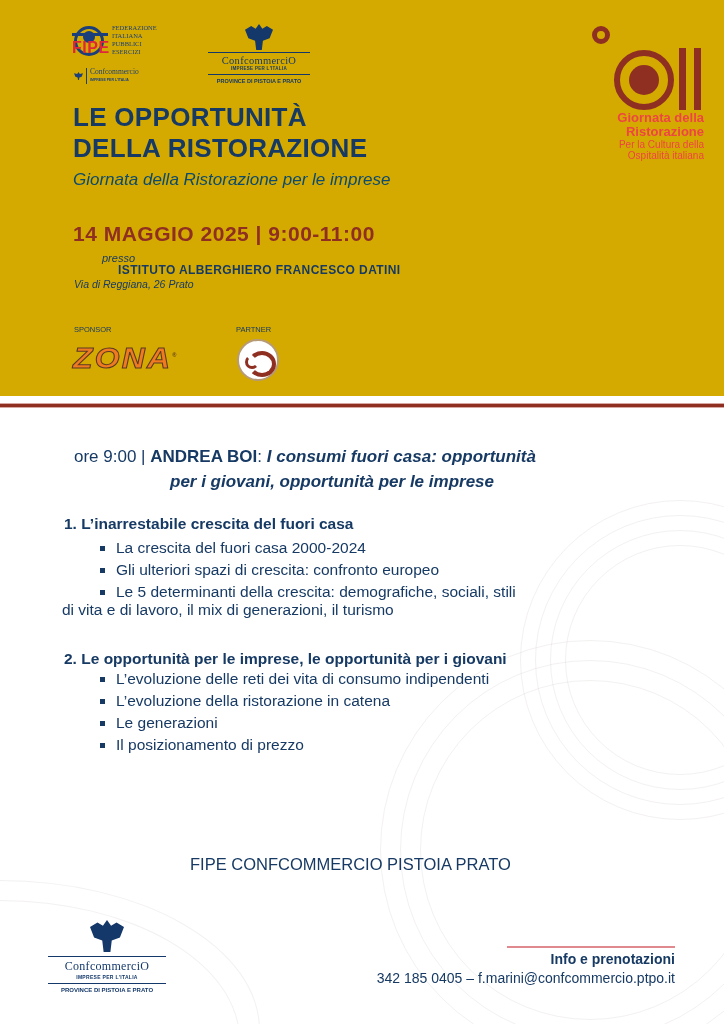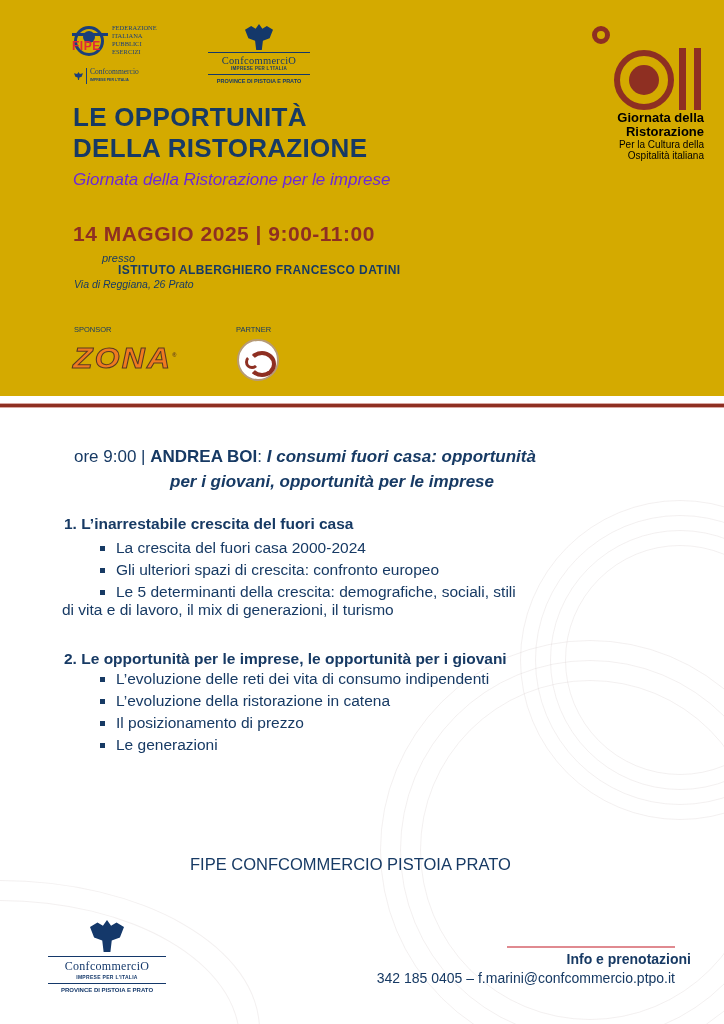--- a/index.html
+++ b/index.html
@@ -7,21 +7,21 @@
   body { position: relative; font-family: "Liberation Sans", sans-serif; color: #173a64; }
 
   .header { position: absolute; left: 0; top: 0; width: 724px; height: 396px; background: #d4aa00; }
   .rule-red { position: absolute; left: 0; top: 403px; width: 724px; height: 5px; background: #8e2f22; border-top: 1px solid #d9a7a2; border-bottom: 1px solid #d9a7a2; }
 
   
   .fipe-logo { position: absolute; left: 72px; top: 22px; width: 90px; height: 58px; }
   .fipe-ring { position: absolute; left: 2px; top: 4px; width: 30px; height: 30px; border: 3px solid #1b3f7a; border-radius: 50%; }
   .fipe-ring::before { content: ""; position: absolute; left: 6px; top: 2px; width: 12px; height: 12px; border-radius: 50%; background: #1b3f7a; }
   .fipe-bar { position: absolute; left: 0; top: 11px; width: 36px; height: 3px; background: #1b3f7a; }
-  .fipe-word { position: absolute; left: 0; top: 17px; font-weight: bold; font-size: 12px; color: #e0273a; letter-spacing: 0.5px; }
+  .fipe-word { position: absolute; left: 0; top: 17px; font-weight: bold; font-size: 16px; color: #e0273a; letter-spacing: 0.5px; }
   .fipe-lines { position: absolute; left: 40px; top: 2px; font-family: "Liberation Serif", serif; font-size: 6.5px; line-height: 8px; color: #1b3f7a; }
   .fipe-sub { position: absolute; left: 2px; top: 46px; display: flex; align-items: center; gap: 3px; }
   .eagle-sm { width: 9px; height: 8px; background: #1b3f7a; clip-path: polygon(50% 0, 65% 25%, 100% 15%, 85% 60%, 60% 70%, 55% 100%, 45% 100%, 40% 70%, 15% 60%, 0 15%, 35% 25%); }
   .fipe-sub-text { font-family: "Liberation Serif", serif; font-size: 7.5px; color: #1b3f7a; border-left: 1px solid #1b3f7a; padding-left: 3px; line-height: 8px; }
   .fipe-sub-text small { display: block; font-family: "Liberation Sans", sans-serif; font-size: 3.5px; font-weight: bold; }
 
   
   .conf-logo-top { position: absolute; left: 208px; top: 24px; width: 102px; height: 60px; text-align: center; }
   .eagle { margin: 0 auto; background: #14386a; clip-path: polygon(50% 0, 62% 18%, 78% 8%, 100% 22%, 88% 55%, 64% 64%, 60% 100%, 40% 100%, 36% 64%, 12% 55%, 0 22%, 22% 8%, 38% 18%); }
   .conf-logo-top .eagle { width: 28px; height: 26px; }
@@ -32,26 +32,26 @@
   .conf-prov { font-weight: bold; color: #14386a; border-top: 1px solid #14386a; }
   .conf-logo-top .conf-prov { font-size: 5.5px; margin-top: 3px; padding-top: 3px; }
 
   
   .gdr-logo { position: absolute; left: 578px; top: 18px; width: 140px; height: 160px; }
   .gdr-small { position: absolute; left: 14px; top: 8px; width: 18px; height: 18px; border: 5px solid #8e2f22; border-radius: 50%; }
   .gdr-big { position: absolute; left: 36px; top: 32px; width: 60px; height: 60px; border: 6px solid #8e2f22; border-radius: 50%; }
   .gdr-big::after { content: ""; position: absolute; left: 9px; top: 9px; width: 30px; height: 30px; border-radius: 50%; background: #8e2f22; }
   .gdr-bar1 { position: absolute; left: 101px; top: 30px; width: 7px; height: 62px; background: #8e2f22; }
   .gdr-bar2 { position: absolute; left: 116px; top: 30px; width: 7px; height: 62px; background: #8e2f22; }
-  .gdr-text { position: absolute; left: 0; top: 93px; width: 126px; text-align: right; color: #000000; }
+  .gdr-text { position: absolute; left: 0; top: 93px; width: 126px; text-align: right; color: #ef4444; }
   .gdr-t1 { font-size: 13px; font-weight: bold; line-height: 14px; }
   .gdr-t2 { font-size: 10px; line-height: 11px; }
 
   .title { position: absolute; left: 73px; top: 102px; font-size: 26px; font-weight: bold; line-height: 31px; color: #173a64; letter-spacing: 0.3px; }
-  .subtitle { position: absolute; left: 73px; top: 170px; font-size: 17px; font-style: italic; color: #6d28d9; }
+  .subtitle { position: absolute; left: 73px; top: 170px; font-size: 17px; font-style: italic; color: #0c4a6e; }
   .date { position: absolute; left: 73px; top: 222px; font-size: 21px; font-weight: bold; color: #8e2f22; letter-spacing: 0.5px; }
   .presso { position: absolute; left: 74px; top: 252px; font-size: 11px; font-style: italic; color: #173a64; margin-left: 28px; }
   .venue { position: absolute; left: 74px; top: 263px; font-size: 12px; font-weight: bold; color: #173a64; letter-spacing: 0.4px; margin-left: 44px; }
   .address { position: absolute; left: 74px; top: 278px; font-size: 10.5px; font-style: italic; color: #173a64; }
 
   .sp-label { position: absolute; top: 325px; font-size: 7.5px; color: #173a64; }
   .zona { position: absolute; left: 73px; top: 342px; font-size: 29px; font-weight: bold; font-style: italic; color: #f07a20; -webkit-text-stroke: 1px #5a3a22; letter-spacing: 2px; transform: scaleX(1.1); transform-origin: left; }
   .zona sup { font-size: 5px; -webkit-text-stroke: 0; color: #5a3a22; }
   .partner-logo { position: absolute; left: 237px; top: 339px; width: 42px; height: 42px; border-radius: 50%; background: #fff; border: 2px solid #b79b76; }
   .partner-logo::before { content: ""; position: absolute; left: 9px; top: 10px; width: 20px; height: 18px; border: 4px solid #8e2f22; border-left-color: transparent; border-radius: 50%; }
@@ -75,21 +75,21 @@
   .talk2 .b { font-weight: bold; }
   .talk2 .l2 { padding-left: 108px; }
 
   .conf-logo-bot { position: absolute; left: 48px; top: 920px; width: 118px; text-align: center; }
   .conf-logo-bot .eagle { width: 34px; height: 32px; }
   .conf-logo-bot .conf-name { font-size: 12px; margin-top: 4px; padding-top: 2px; }
   .conf-logo-bot .conf-tag { font-size: 5px; }
   .conf-logo-bot .conf-prov { font-size: 6px; margin-top: 3px; padding-top: 3px; }
 
   .info-rule { position: absolute; left: 507px; top: 946px; width: 168px; height: 2px; background: #e08a90; }
-  .info-title { position: absolute; right: 33px; top: 951px; font-size: 14px; font-weight: bold; color: #173a64; }
+  .info-title { position: absolute; right: 49px; top: 951px; font-size: 14px; font-weight: bold; color: #173a64; }
   .info-contact { position: absolute; right: 49px; top: 970px; font-size: 14px; color: #173a64; }
 </style>
 </head>
 <body>
 
 <div class="header"></div>
 <div class="rule-red"></div>
 
 <div>
   <div class="wave" style="left:520px;top:500px;width:320px;height:320px;"></div>
@@ -167,22 +167,22 @@
   <li>La crescita del fuori casa 2000-2024</li>
   <li>Gli ulteriori spazi di crescita: confronto europeo</li>
   <li>Le 5 determinanti della crescita: demografiche, sociali, stili</li>
 </ul>
 <div class="wrap-line">di vita e di lavoro, il mix di generazioni, il turismo</div>
 
 <div class="sec-h" style="top:650px;">2. Le opportunità per le imprese, le opportunità per i giovani</div>
 <ul class="list" style="top:668px;">
   <li>L’evoluzione delle reti dei vita di consumo indipendenti</li>
   <li>L’evoluzione della ristorazione in catena</li>
+  <li>Le generazioni</li>
   <li>Il posizionamento di prezzo</li>
-  <li>Le generazioni</li>
 </ul>
 
 <div class="talk2">
   <div class="l2">FIPE CONFCOMMERCIO PISTOIA PRATO</div>
 </div>
 
 <div class="conf-logo-bot">
   <div class="eagle"></div>
   <div class="conf-name">ConfcommerciO</div>
   <div class="conf-tag">IMPRESE PER L'ITALIA</div>

